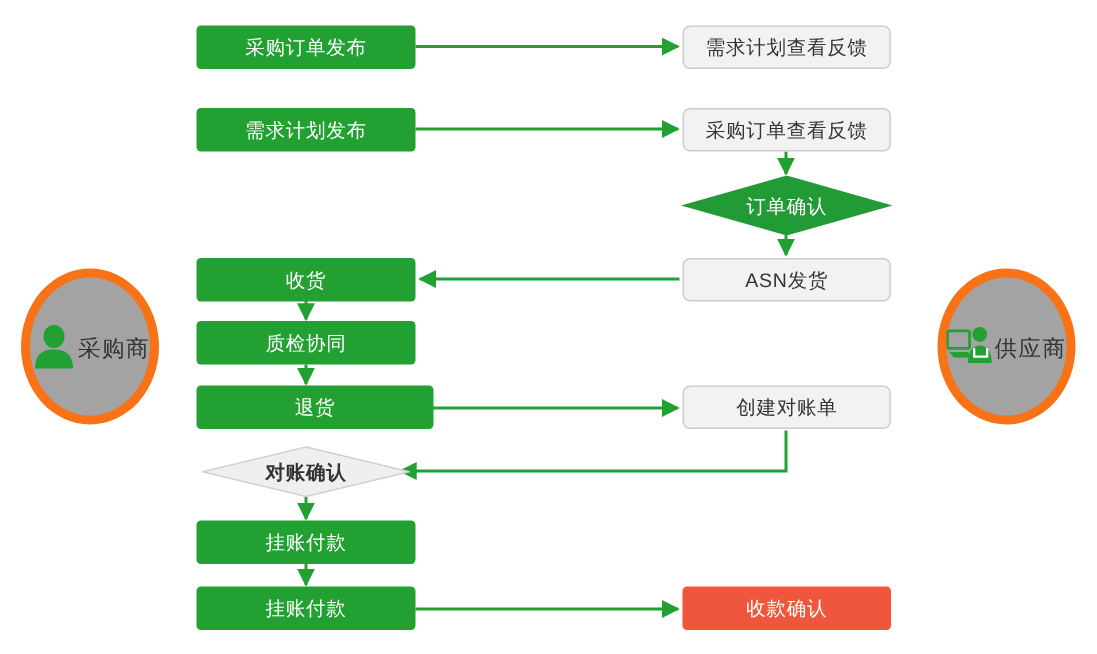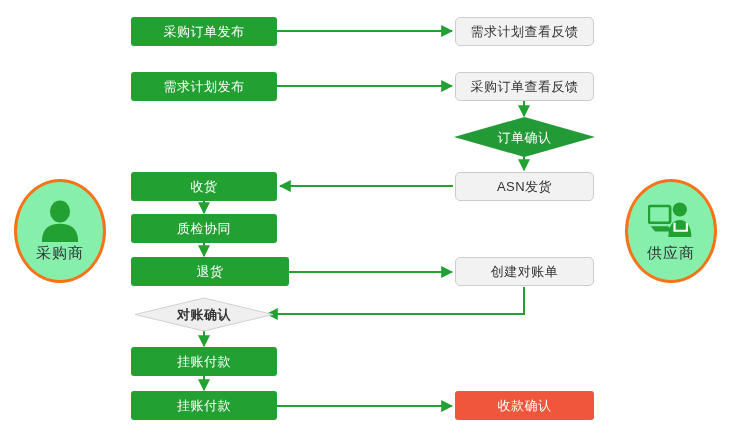--- a/index.html
+++ b/index.html
@@ -83,25 +83,24 @@
   }
   .diamond .dlabel {
     position: relative;
     z-index: 1;
   }
 
   
   .actor {
     position: absolute;
     box-sizing: border-box;
-    border: 3px solid #f97316;
+    border: 6px solid #f97316;
     border-radius: 50%;
-    background: #86efac;
+    background: #a3a3a3;
     display: flex;
-    flex-direction: column;
     align-items: center;
     justify-content: center;
     z-index: 5;
   }
   .actor .actor-icon {
     width: 46px;
     height: 42px;
     display: block;
   }
   .actor .actor-label {

